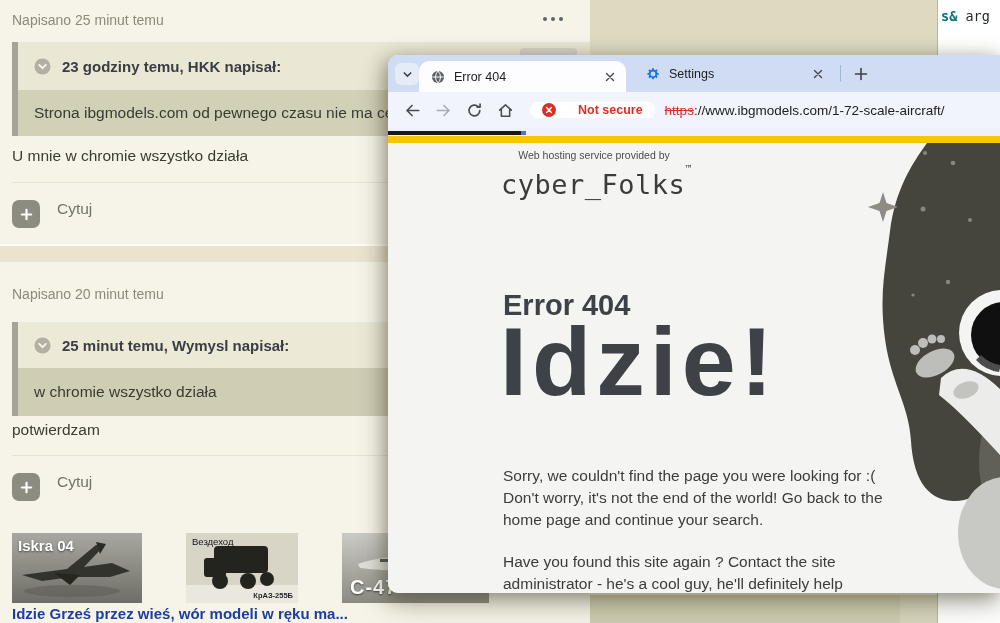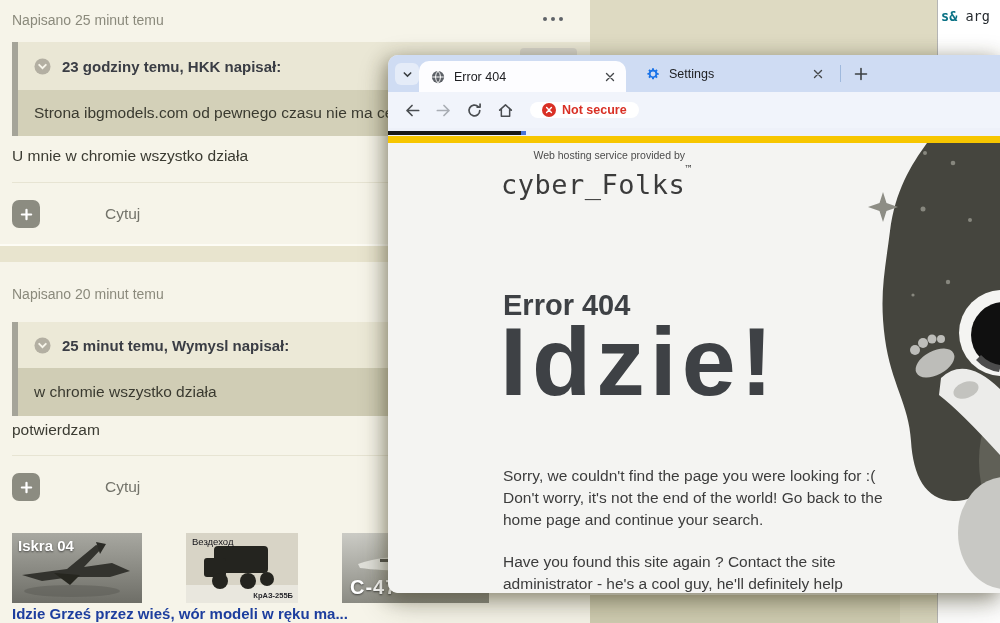--- a/index.html
+++ b/index.html
@@ -15,21 +15,21 @@
   .dots-icon i{width:4px;height:4px;border-radius:50%;background:#5f6368;display:block;}
   .quote{border-left:6px solid #a5a499;width:920px;}
   .q-head{height:48px;display:flex;align-items:center;gap:11px;padding-left:16px;background:#eae7d5;
     font-weight:bold;font-size:15px;color:#3a3d44;}
   .q-head.v2{height:46px;background:#ece9d7;}
   .q-body{height:46px;display:flex;align-items:center;padding-left:16px;background:#d3d0b8;
     font-size:15.5px;color:#3a3a30;}
   .q-body.v2{height:48px;background:#d0cdb5;}
   .reply-text{font-size:15.5px;color:#3b3b32;}
   .hr{height:1px;background:#e7e4d3;width:920px;}
-  .cytuj{display:flex;align-items:center;cursor:pointer;gap:48px;}
+  .cytuj{display:flex;align-items:flex-start;cursor:pointer;}
   .plus-btn{width:28px;height:28px;border-radius:7px;background:#8c8c81;display:flex;
     align-items:center;justify-content:center;}
   .cytuj-label{margin-left:17px;font-size:15.5px;color:#73736a;}
   .band{background:#e8e4ce;border-top:2px solid #fdfcf5;}
   .tan-block{background:#dedac2;}
   .olive-block{background:#cfccb1;}
   .tan2-block{background:#d8d5bd;}
   .win-edge{background:#d6d3c9;border-radius:4px 4px 0 0;}
   .gallery{display:flex;gap:3px;}
   .tile{position:relative;height:70px;overflow:hidden;cursor:pointer;}
@@ -66,33 +66,33 @@
   .tab-close{width:17px;height:17px;border-radius:50%;display:flex;align-items:center;
     justify-content:center;cursor:pointer;}
   .tab-divider{position:absolute;left:452px;top:10px;width:1px;height:17px;background:#9fb9dd;}
   .newtab-btn{position:absolute;left:461px;top:7px;width:23px;height:23px;display:flex;
     align-items:center;justify-content:center;cursor:pointer;}
   .toolbar{height:36px;background:#f1f4fb;display:flex;align-items:center;padding-left:11px;}
   .nav-btn{width:26px;height:26px;display:flex;align-items:center;justify-content:center;
     margin-right:5px;cursor:pointer;}
   .chip-wrap{display:flex;align-items:center;margin-left:7px;cursor:text;}
   .chip{height:16px;border-radius:13px;background:#ffffff;display:flex;align-items:center;
-    gap:6px;padding:0 12px;cursor:pointer;}
+    gap:22px;padding:0 12px;cursor:pointer;}
   .danger-icon{width:14px;height:14px;border-radius:50%;background:#d93025;color:#fff;
     display:flex;align-items:center;justify-content:center;}
   .chip-text{font-size:12.5px;font-weight:bold;color:#d93025;}
   .url{margin-left:10px;font-size:13.5px;color:#202124;white-space:nowrap;}
   .url .scheme{color:#d93025;text-decoration:line-through;}
   .substrip{position:relative;height:8px;background:#eef1f9;}
   .load-black{position:absolute;left:0;top:3px;width:133px;height:4px;background:#191919;}
   .load-blue{position:absolute;left:133px;top:3px;width:5px;height:4px;background:#4a74d8;}
   .brandbar{height:7px;}
   .page{position:relative;height:450px;background:#f4f4f2;overflow:hidden;}
   .illu{position:absolute;right:0;top:0;}
-  .hosting-note{position:absolute;left:115px;top:6px;width:182px;text-align:right;
+  .hosting-note{position:absolute;left:115px;top:6px;width:182px;text-align:center;
     font-size:10.5px;color:#4c4c4c;}
   .brand-logo{position:absolute;left:113px;top:20px;font-family:"DejaVu Sans Mono",monospace;
     font-size:27px;color:#3b3b3b;letter-spacing:0.5px;}
   .brand-logo .tm{font-size:10px;vertical-align:22px;letter-spacing:0;}
   .err-title{position:absolute;left:115px;top:146px;font-size:29px;font-weight:bold;color:#3e4145;}
   .oops{position:absolute;left:112px;top:168px;font-size:97px;line-height:1.05;font-weight:bold;
     color:#3e4145;letter-spacing:5px;}
   .para{position:absolute;left:115px;width:392px;font-size:15.5px;line-height:1.42;color:#3c3c3c;}
   .p1{top:322px;}
   .p2{top:408px;}
@@ -311,20 +311,21 @@
 
       <div class="chip-wrap">
         <div class="chip">
           <span class="danger-icon">
             <svg width="8" height="8" viewBox="0 0 10 10">
                 <path d="M2 2 l6 6 M8 2 l-6 6" stroke="#fff" stroke-width="1.8" stroke-linecap="round"></path>
               </svg>
           </span>
           <span class="chip-text">Not secure</span>
         </div>
+        <div class="url"><span class="scheme">https</span><span>://www.ibgmodels.com/1-72-scale-aircraft/</span></div>
       </div>
     </div>
 
     <div class="substrip">
       <div class="load-black"></div>
       <div class="load-blue"></div>
     </div>
 
     <div class="brandbar" style="background:#f7c600;"></div>
 

